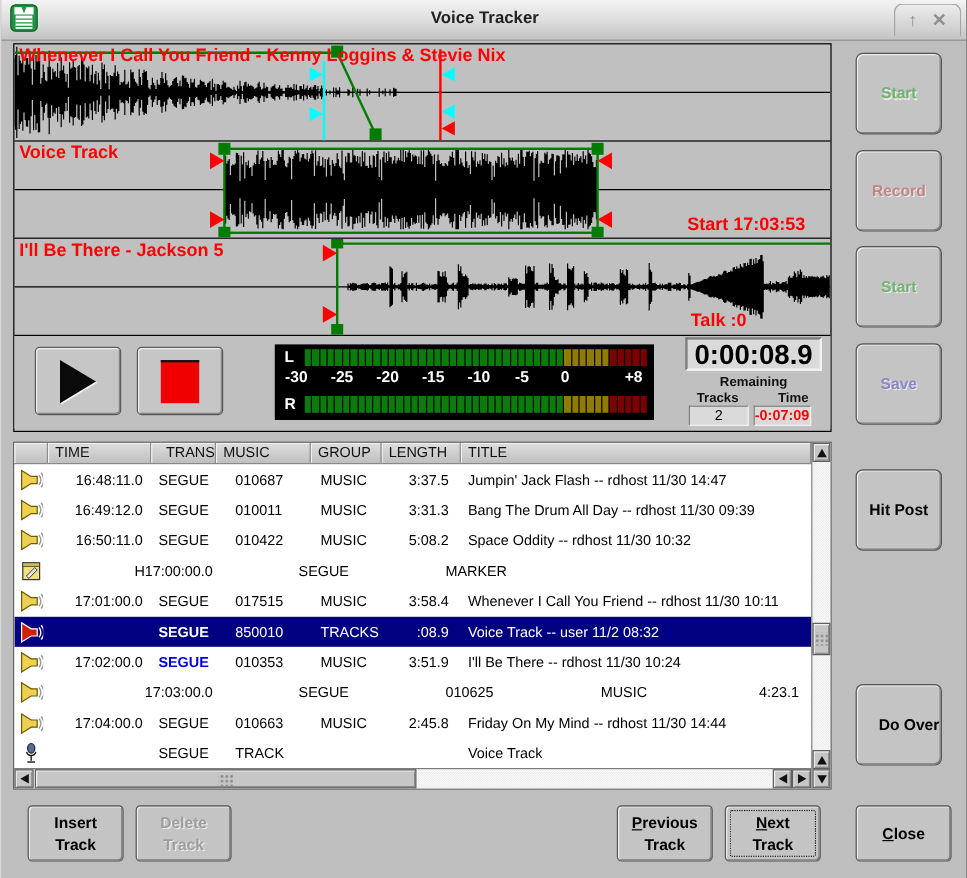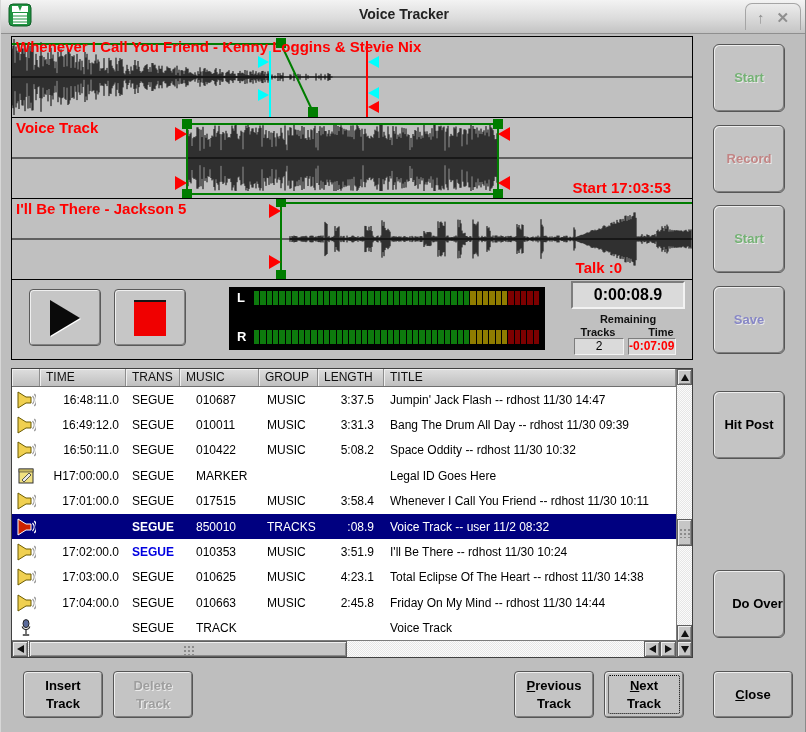--- a/index.html
+++ b/index.html
@@ -37,21 +37,21 @@
   .meter{position:absolute;left:217px;top:7px;width:316px;height:63px;background:#000;}
   .meter .ch{position:absolute;left:8px;color:#fff;font-size:13px;font-weight:bold;}
   .ch-l{top:3px;} .ch-r{top:42px;}
   .segrow{position:absolute;left:25px;width:285px;height:14px;display:flex;gap:1px;}
   .seg{flex:1 1 auto;}
   #segL{top:4px;} #segR{top:43px;}
   .scale{position:absolute;left:0;top:19px;width:316px;height:18px;}
   .scale span{position:absolute;transform:translateX(-50%);color:#fff;font-size:13px;font-weight:bold;}
   .timedisp{position:absolute;left:559px;top:1px;width:114px;height:28px;background:#dadada;
     border-top:2px solid #7d7d7d;border-left:2px solid #7d7d7d;border-bottom:2px solid #f2f2f2;border-right:2px solid #f2f2f2;
-    font-size:16px;font-weight:bold;color:#000;text-align:center;line-height:24px;}
+    font-size:23px;font-weight:bold;color:#000;text-align:center;line-height:24px;}
   .rem-label{position:absolute;left:559px;top:33px;width:114px;text-align:center;font-size:11px;font-weight:bold;color:#111;}
   .rem-sub{position:absolute;top:46px;font-size:11px;font-weight:bold;color:#111;text-align:center;}
   .lab-tracks{left:556px;width:60px;} .lab-time{left:620px;width:58px;}
   .rem-box{position:absolute;top:58px;height:17px;background:#dadada;
     border-top:1px solid #7d7d7d;border-left:1px solid #7d7d7d;border-bottom:1px solid #f2f2f2;border-right:1px solid #f2f2f2;
     font-size:12px;text-align:center;line-height:15px;overflow:hidden;}
   .box-tracks{left:562px;width:50px;color:#000;}
   .box-time{left:616px;width:48px;color:#ff0000;font-weight:bold;white-space:nowrap;}
   
   .log{position:absolute;left:10px;top:368px;width:682px;height:290px;background:#fff;border:1px solid #404040;}
@@ -224,20 +224,30 @@
           <span class="seg" style="background: rgb(143, 124, 0);"></span>
           <span class="seg" style="background: rgb(143, 124, 0);"></span>
           <span class="seg" style="background: rgb(143, 124, 0);"></span>
           <span class="seg" style="background: rgb(143, 124, 0);"></span>
           <span class="seg" style="background: rgb(125, 0, 0);"></span>
           <span class="seg" style="background: rgb(125, 0, 0);"></span>
           <span class="seg" style="background: rgb(125, 0, 0);"></span>
           <span class="seg" style="background: rgb(125, 0, 0);"></span>
           <span class="seg" style="background: rgb(125, 0, 0);"></span>
         </div>
+      <div class="scale" id="scale">
+          <span style="left: 18px;">-30</span>
+          <span style="left: 56px;">-25</span>
+          <span style="left: 94px;">-20</span>
+          <span style="left: 132px;">-15</span>
+          <span style="left: 170px;">-10</span>
+          <span style="left: 206px;">-5</span>
+          <span style="left: 242px;">0</span>
+          <span style="left: 299px;">+8</span>
+        </div>
       <span class="ch ch-r">R</span>
       <div class="segrow" id="segR">
           <span class="seg" style="background: rgb(13, 122, 13);"></span>
           <span class="seg" style="background: rgb(13, 122, 13);"></span>
           <span class="seg" style="background: rgb(13, 122, 13);"></span>
           <span class="seg" style="background: rgb(13, 122, 13);"></span>
           <span class="seg" style="background: rgb(13, 122, 13);"></span>
           <span class="seg" style="background: rgb(13, 122, 13);"></span>
           <span class="seg" style="background: rgb(13, 122, 13);"></span>
           <span class="seg" style="background: rgb(13, 122, 13);"></span>
@@ -286,21 +296,21 @@
     <div class="rem-sub lab-time">Time</div>
     <div class="rem-box box-tracks">2</div>
     <div class="rem-box box-time">-0:07:09.0</div>
   </div>
 </div>
 
 <div class="log">
   <div class="thead" id="thead">
       <div class="th" style="flex: 0 0 28px;"></div>
       <div class="th" style="flex: 0 0 86px;">TIME</div>
-      <div class="th" style="flex: 0 0 54px;">TRANS</div>
+      <div class="th" style="flex: 0 0 54px; text-align: right;">TRANS</div>
       <div class="th" style="flex: 0 0 79px;">MUSIC</div>
       <div class="th" style="flex: 0 0 59px;">GROUP</div>
       <div class="th" style="flex: 0 0 66px;">LENGTH</div>
       <div class="th" style="flex: 1 1 auto;">TITLE</div>
     </div>
   <div class="rows" id="rows">
       <div class="trow">
         <div class="td c-icon" style="flex: 0 0 28px;">
           <svg width="20" height="18" viewBox="0 0 20 18">
             <polygon points="2,1 10,6 15,6 15,12 10,12 2,17" fill="#f0d050" stroke="#6a5a00" stroke-width="1"></polygon>
@@ -348,21 +358,20 @@
             <rect x="3" y="2" width="14" height="14" fill="#f0e080" stroke="#333"></rect>
             <rect x="3" y="2" width="14" height="3" fill="#c8b860" stroke="#333" stroke-width="0.6"></rect>
             <path d="M6 13 L13 6 L15 8 L8 15 Z" fill="#e8e8e8" stroke="#333" stroke-width="0.8"></path>
           </svg>
         </div>
         <div class="td c-time" style="flex: 0 0 86px;">H17:00:00.0</div>
         <div class="td c-trans" style="flex: 0 0 54px;">SEGUE</div>
         <div class="td c-cart" style="flex: 0 0 79px;">MARKER</div>
         <div class="td c-group" style="flex: 0 0 59px;"></div>
         <div class="td c-length" style="flex: 0 0 66px;"></div>
-        <div class="td c-title" style="flex: 1 1 auto;">Legal ID Goes Here</div>
       </div>
       <div class="trow">
         <div class="td c-icon" style="flex: 0 0 28px;">
           <svg width="20" height="18" viewBox="0 0 20 18">
             <polygon points="2,1 10,6 15,6 15,12 10,12 2,17" fill="#f0d050" stroke="#6a5a00" stroke-width="1"></polygon>
             <path d="M16.5 5 A6 6 0 0 1 16.5 13 M18.3 3 A9 9 0 0 1 18.3 15" stroke="#9a9a9a" fill="none" stroke-width="1.2"></path>
           </svg>
         </div>
         <div class="td c-time" style="flex: 0 0 86px;">17:01:00.0</div>
         <div class="td c-trans" style="flex: 0 0 54px;">SEGUE</div>
@@ -404,21 +413,20 @@
           <svg width="20" height="18" viewBox="0 0 20 18">
             <polygon points="2,1 10,6 15,6 15,12 10,12 2,17" fill="#f0d050" stroke="#6a5a00" stroke-width="1"></polygon>
             <path d="M16.5 5 A6 6 0 0 1 16.5 13 M18.3 3 A9 9 0 0 1 18.3 15" stroke="#9a9a9a" fill="none" stroke-width="1.2"></path>
           </svg>
         </div>
         <div class="td c-time" style="flex: 0 0 86px;">17:03:00.0</div>
         <div class="td c-trans" style="flex: 0 0 54px;">SEGUE</div>
         <div class="td c-cart" style="flex: 0 0 79px;">010625</div>
         <div class="td c-group" style="flex: 0 0 59px;">MUSIC</div>
         <div class="td c-length" style="flex: 0 0 66px;">4:23.1</div>
-        <div class="td c-title" style="flex: 1 1 auto;">Total Eclipse Of The Heart -- rdhost 11/30 14:38</div>
       </div>
       <div class="trow">
         <div class="td c-icon" style="flex: 0 0 28px;">
           <svg width="20" height="18" viewBox="0 0 20 18">
             <polygon points="2,1 10,6 15,6 15,12 10,12 2,17" fill="#f0d050" stroke="#6a5a00" stroke-width="1"></polygon>
             <path d="M16.5 5 A6 6 0 0 1 16.5 13 M18.3 3 A9 9 0 0 1 18.3 15" stroke="#9a9a9a" fill="none" stroke-width="1.2"></path>
           </svg>
         </div>
         <div class="td c-time" style="flex: 0 0 86px;">17:04:00.0</div>
         <div class="td c-trans" style="flex: 0 0 54px;">SEGUE</div>

